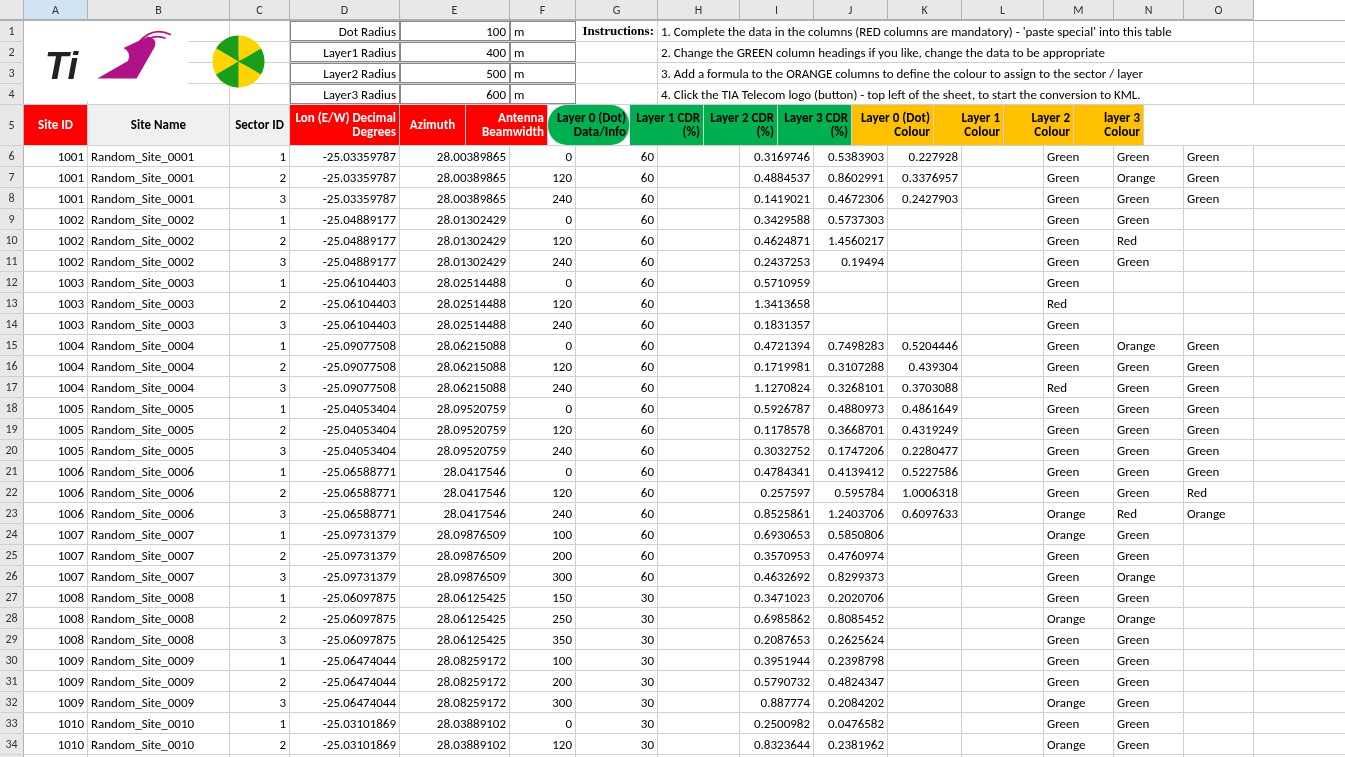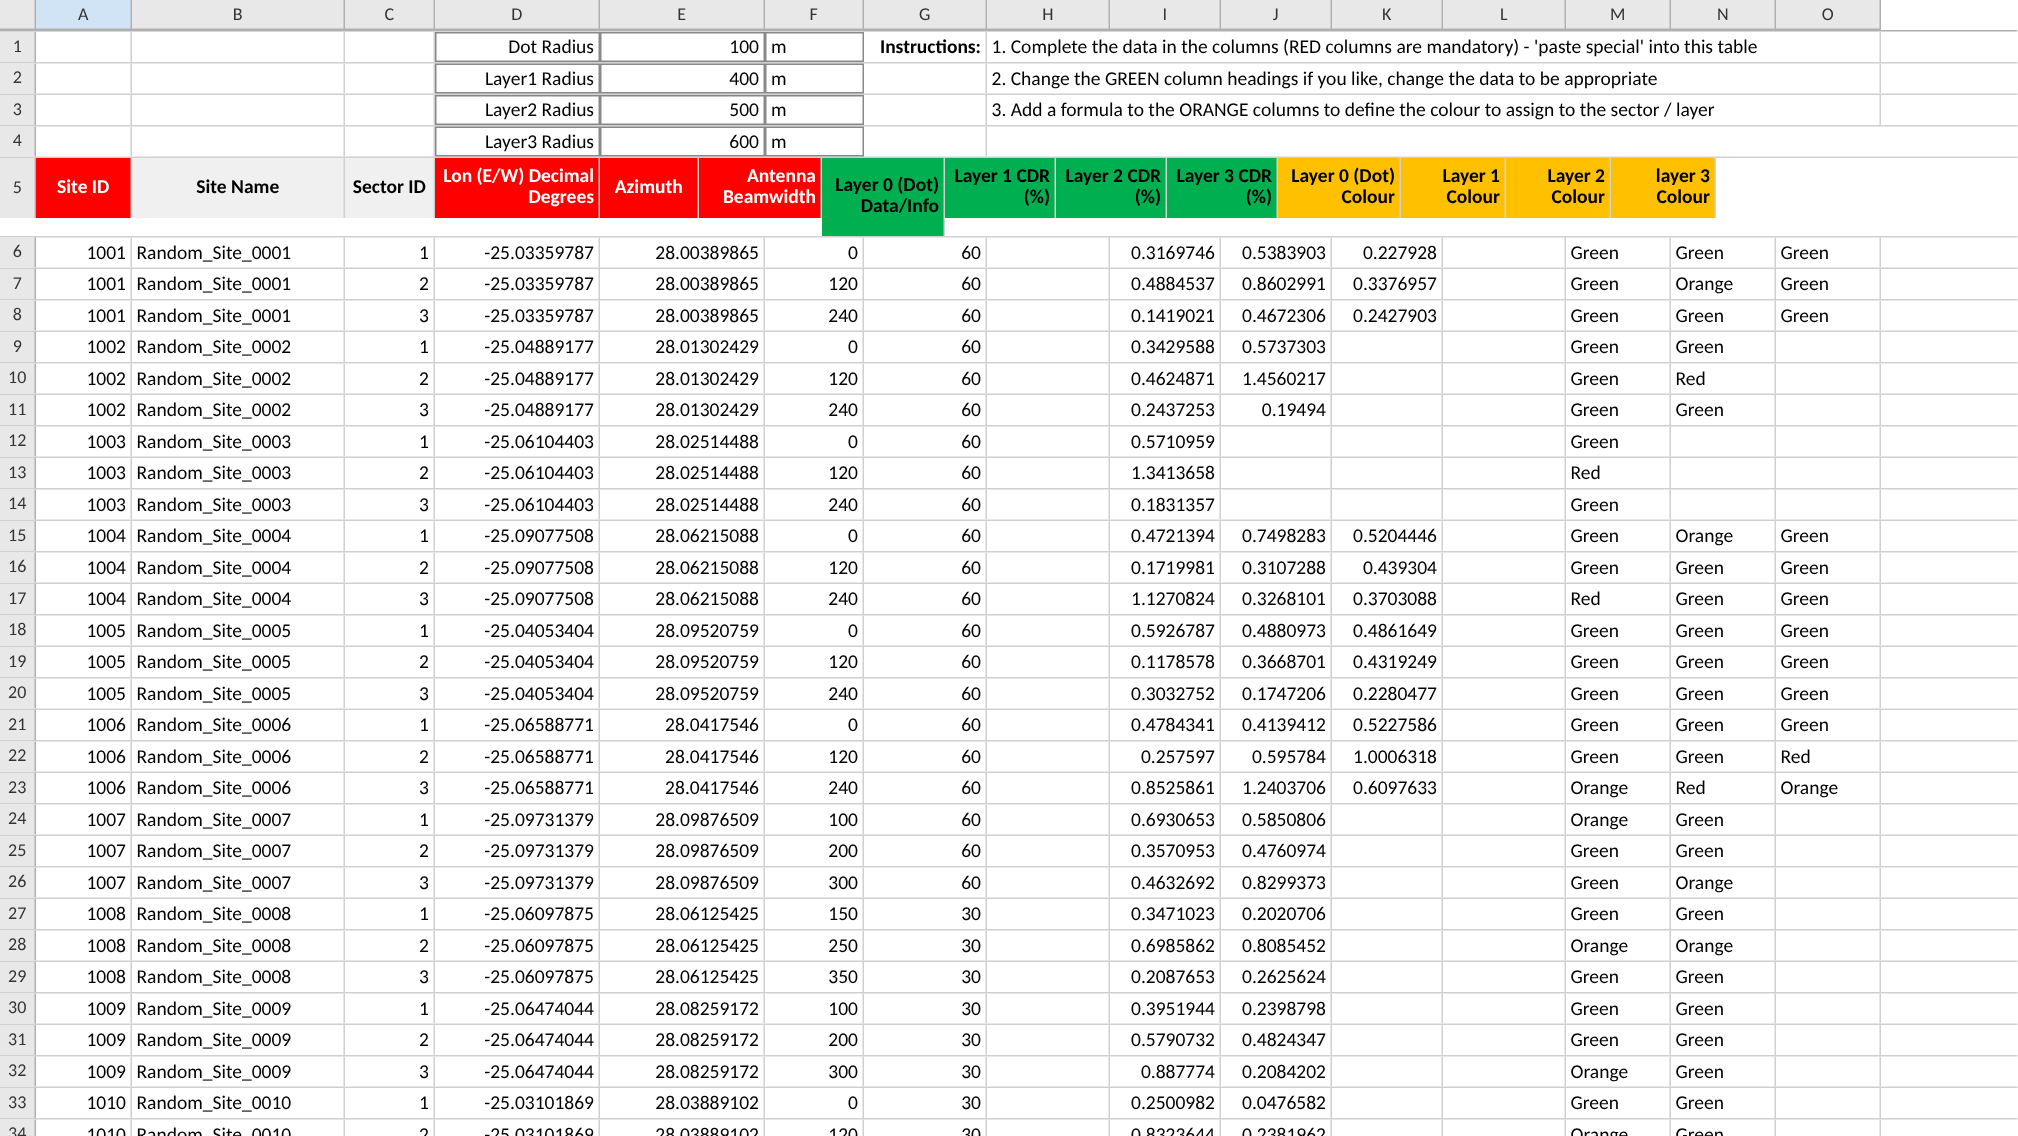--- a/index.html
+++ b/index.html
@@ -54,21 +54,21 @@
   <div class="scroll-area" id="body-area">
       <div style="position: relative;">
         <div class="row">
           <div class="rowhdr">1</div>
           <div class="cell " style="width: 64px; min-width: 64px;"></div>
           <div class="cell " style="width: 142px; min-width: 142px;"></div>
           <div class="cell " style="width: 60px; min-width: 60px;"></div>
           <div class="cell txt-r bord" style="width: 110px; min-width: 110px;">Dot Radius</div>
           <div class="cell txt-r bord" style="width: 110px; min-width: 110px;">100</div>
           <div class="cell txt-l bord" style="width: 66px; min-width: 66px;">m</div>
-          <div class="cell txt-r bold" style="width: 82px; min-width: 82px;">Instructions:</div>
+          <div class="cell txt-r bold" style="width: 82px; min-width: 82px; font-family: Liberation Serif, serif;">Instructions:</div>
           <div class="cell txt-l instr" style="width: 596px; min-width: 596px;">1. Complete the data in the columns (RED columns are mandatory) - 'paste special' into this table</div>
         </div>
         <div class="row">
           <div class="rowhdr">2</div>
           <div class="cell " style="width: 64px; min-width: 64px;"></div>
           <div class="cell " style="width: 142px; min-width: 142px;"></div>
           <div class="cell " style="width: 60px; min-width: 60px;"></div>
           <div class="cell txt-r bord" style="width: 110px; min-width: 110px;">Layer1 Radius</div>
           <div class="cell txt-r bord" style="width: 110px; min-width: 110px;">400</div>
           <div class="cell txt-l bord" style="width: 66px; min-width: 66px;">m</div>
@@ -88,31 +88,53 @@
         </div>
         <div class="row">
           <div class="rowhdr">4</div>
           <div class="cell " style="width: 64px; min-width: 64px;"></div>
           <div class="cell " style="width: 142px; min-width: 142px;"></div>
           <div class="cell " style="width: 60px; min-width: 60px;"></div>
           <div class="cell txt-r bord" style="width: 110px; min-width: 110px;">Layer3 Radius</div>
           <div class="cell txt-r bord" style="width: 110px; min-width: 110px;">600</div>
           <div class="cell txt-l bord" style="width: 66px; min-width: 66px;">m</div>
           <div class="cell " style="width: 82px; min-width: 82px;"></div>
+          <div class="cell txt-l instr" style="width: 596px; min-width: 596px;">4. Click the TIA Telecom logo (button) - top left of the sheet, to start the conversion to KML.</div>
+        </div>
+        <div style="position: absolute; left: 24px; top: 0px; width: 266px; height: 80px; display: flex;">
+<div style="flex:1.6;display:flex;align-items:center;justify-content:center;background:#fff;">
+  <svg viewBox="0 0 160 80" width="150" height="70">
+    <text x="10" y="60" font-family="Arial Black,Arial" font-size="44" font-weight="900" fill="#222" font-style="italic">Ti</text>
+    <path d="M70 60 L115 60 L135 25 Q140 15 128 12 L100 25 Q110 30 105 40 Z" fill="#b01288"></path>
+    <path d="M120 22 Q132 8 148 14" stroke="#b01288" stroke-width="2" fill="none"></path>
+    <path d="M118 18 Q134 0 154 10" stroke="#b01288" stroke-width="2" fill="none"></path>
+  </svg>
+</div>
+<div style="flex:1;display:flex;align-items:center;justify-content:center;">
+  <svg viewBox="0 0 80 80" width="65" height="65">
+    <circle cx="40" cy="40" r="6" fill="#1a9e1a"></circle>
+    <path d="M40 40 L40 8 A32 32 0 0 1 67.7 24 Z" fill="#ffd400"></path>
+    <path d="M40 40 L67.7 56 A32 32 0 0 1 12.3 56 Z" fill="#ffd400"></path>
+    <path d="M40 40 L12.3 24 A32 32 0 0 1 40 8 Z" fill="#1a9e1a"></path>
+    <path d="M40 40 L67.7 24 A32 32 0 0 1 67.7 56 Z" fill="#1a9e1a"></path>
+    <path d="M40 40 L12.3 56 A32 32 0 0 1 12.3 24 Z" fill="#ffd400"></path>
+    <path d="M40 40 L40 72 A32 32 0 0 1 12.3 56 Z" fill="#1a9e1a"></path>
+  </svg>
+</div>
         </div>
       </div>
       <div class="row hr2">
         <div class="rowhdr" style="height: 40px;">5</div>
         <div class="cell txt-c wrap bold red" style="width: 64px; min-width: 64px; height: 40px;">Site ID</div>
         <div class="cell txt-c wrap bold grey" style="width: 142px; min-width: 142px; height: 40px;">Site Name</div>
         <div class="cell txt-c wrap bold grey" style="width: 60px; min-width: 60px; height: 40px;">Sector ID</div>
         <div class="cell txt-c wrap bold red" style="width: 110px; min-width: 110px; height: 40px;">Lon (E/W) Decimal Degrees</div>
         <div class="cell txt-c wrap bold red" style="width: 66px; min-width: 66px; height: 40px;">Azimuth</div>
         <div class="cell txt-c wrap bold red" style="width: 82px; min-width: 82px; height: 40px;">Antenna Beamwidth</div>
-        <div class="cell txt-c wrap bold green" style="width: 82px; min-width: 82px; height: 52px;">Layer 0 (Dot) Data/Info</div>
+        <div class="cell txt-c wrap bold green" style="width: 82px; min-width: 82px; height: 40px; border-radius: 19px;">Layer 0 (Dot) Data/Info</div>
         <div class="cell txt-c wrap bold green" style="width: 74px; min-width: 74px; height: 40px;">Layer 1 CDR (%)</div>
         <div class="cell txt-c wrap bold green" style="width: 74px; min-width: 74px; height: 40px;">Layer 2 CDR (%)</div>
         <div class="cell txt-c wrap bold green" style="width: 74px; min-width: 74px; height: 40px;">Layer 3 CDR (%)</div>
         <div class="cell txt-c wrap bold orange" style="width: 82px; min-width: 82px; height: 40px;">Layer 0 (Dot) Colour</div>
         <div class="cell txt-c wrap bold orange" style="width: 70px; min-width: 70px; height: 40px;">Layer 1 Colour</div>
         <div class="cell txt-c wrap bold orange" style="width: 70px; min-width: 70px; height: 40px;">Layer 2 Colour</div>
         <div class="cell txt-c wrap bold orange" style="width: 70px; min-width: 70px; height: 40px;">layer 3 Colour</div>
       </div>
       <div class="row">
         <div class="rowhdr">6</div>

